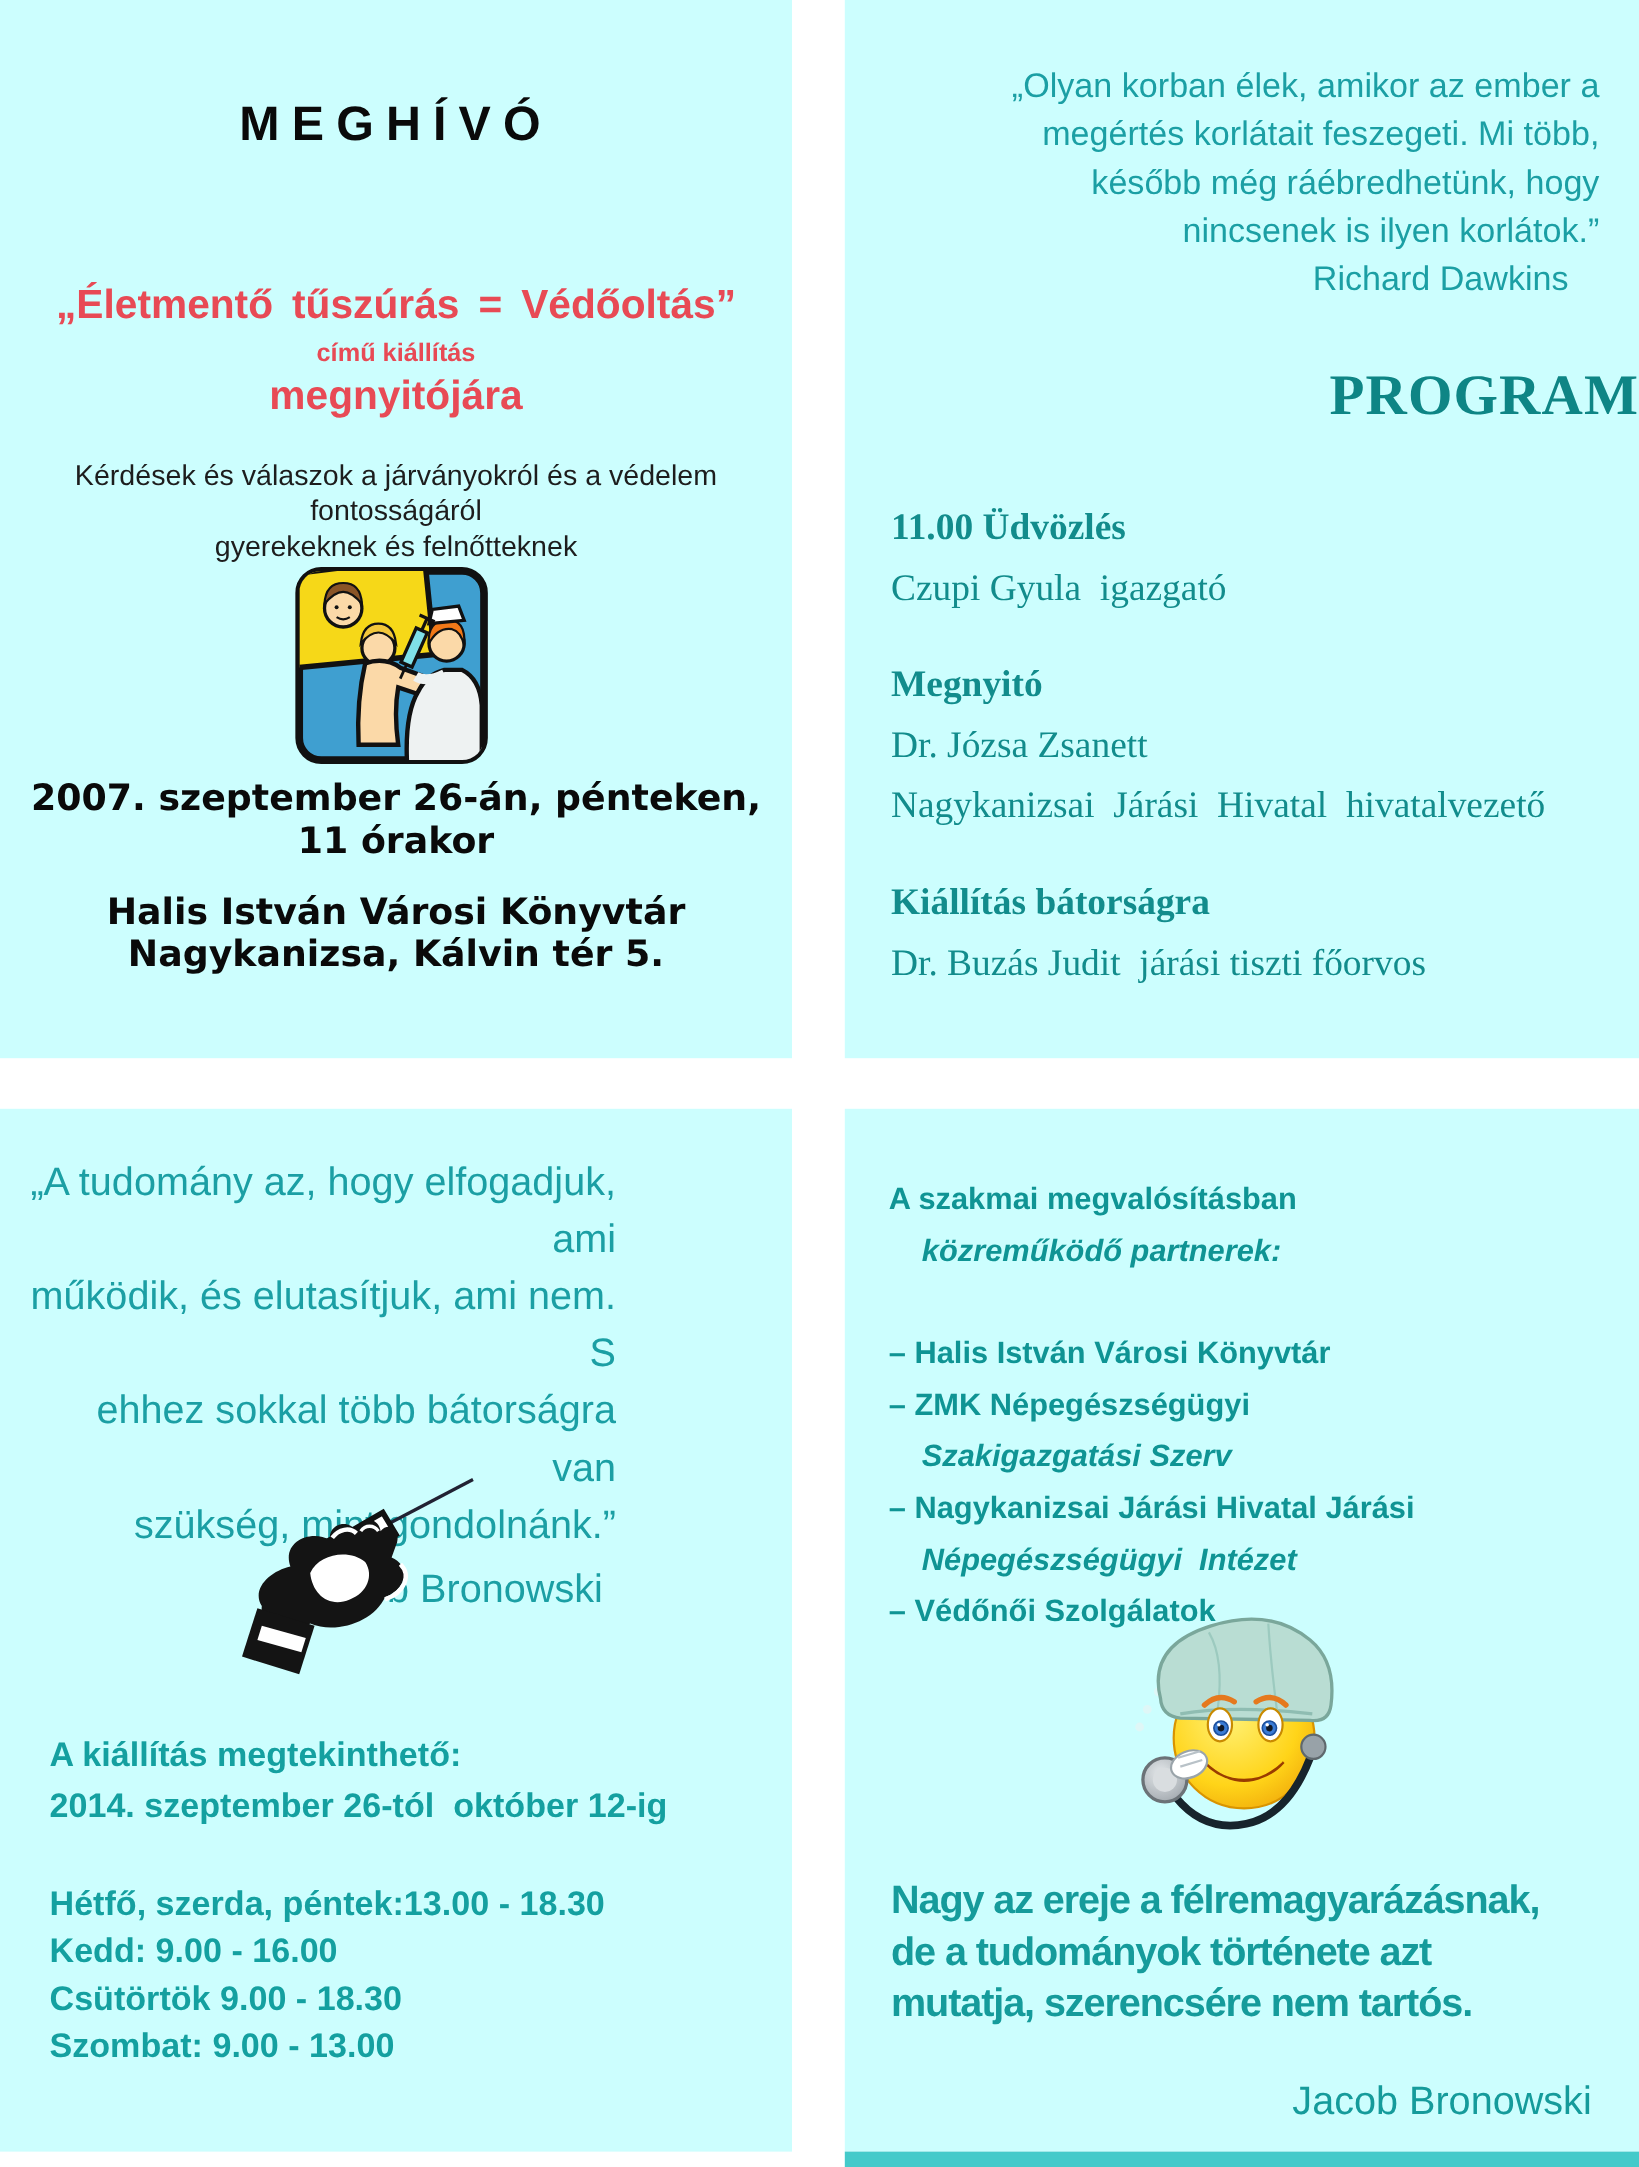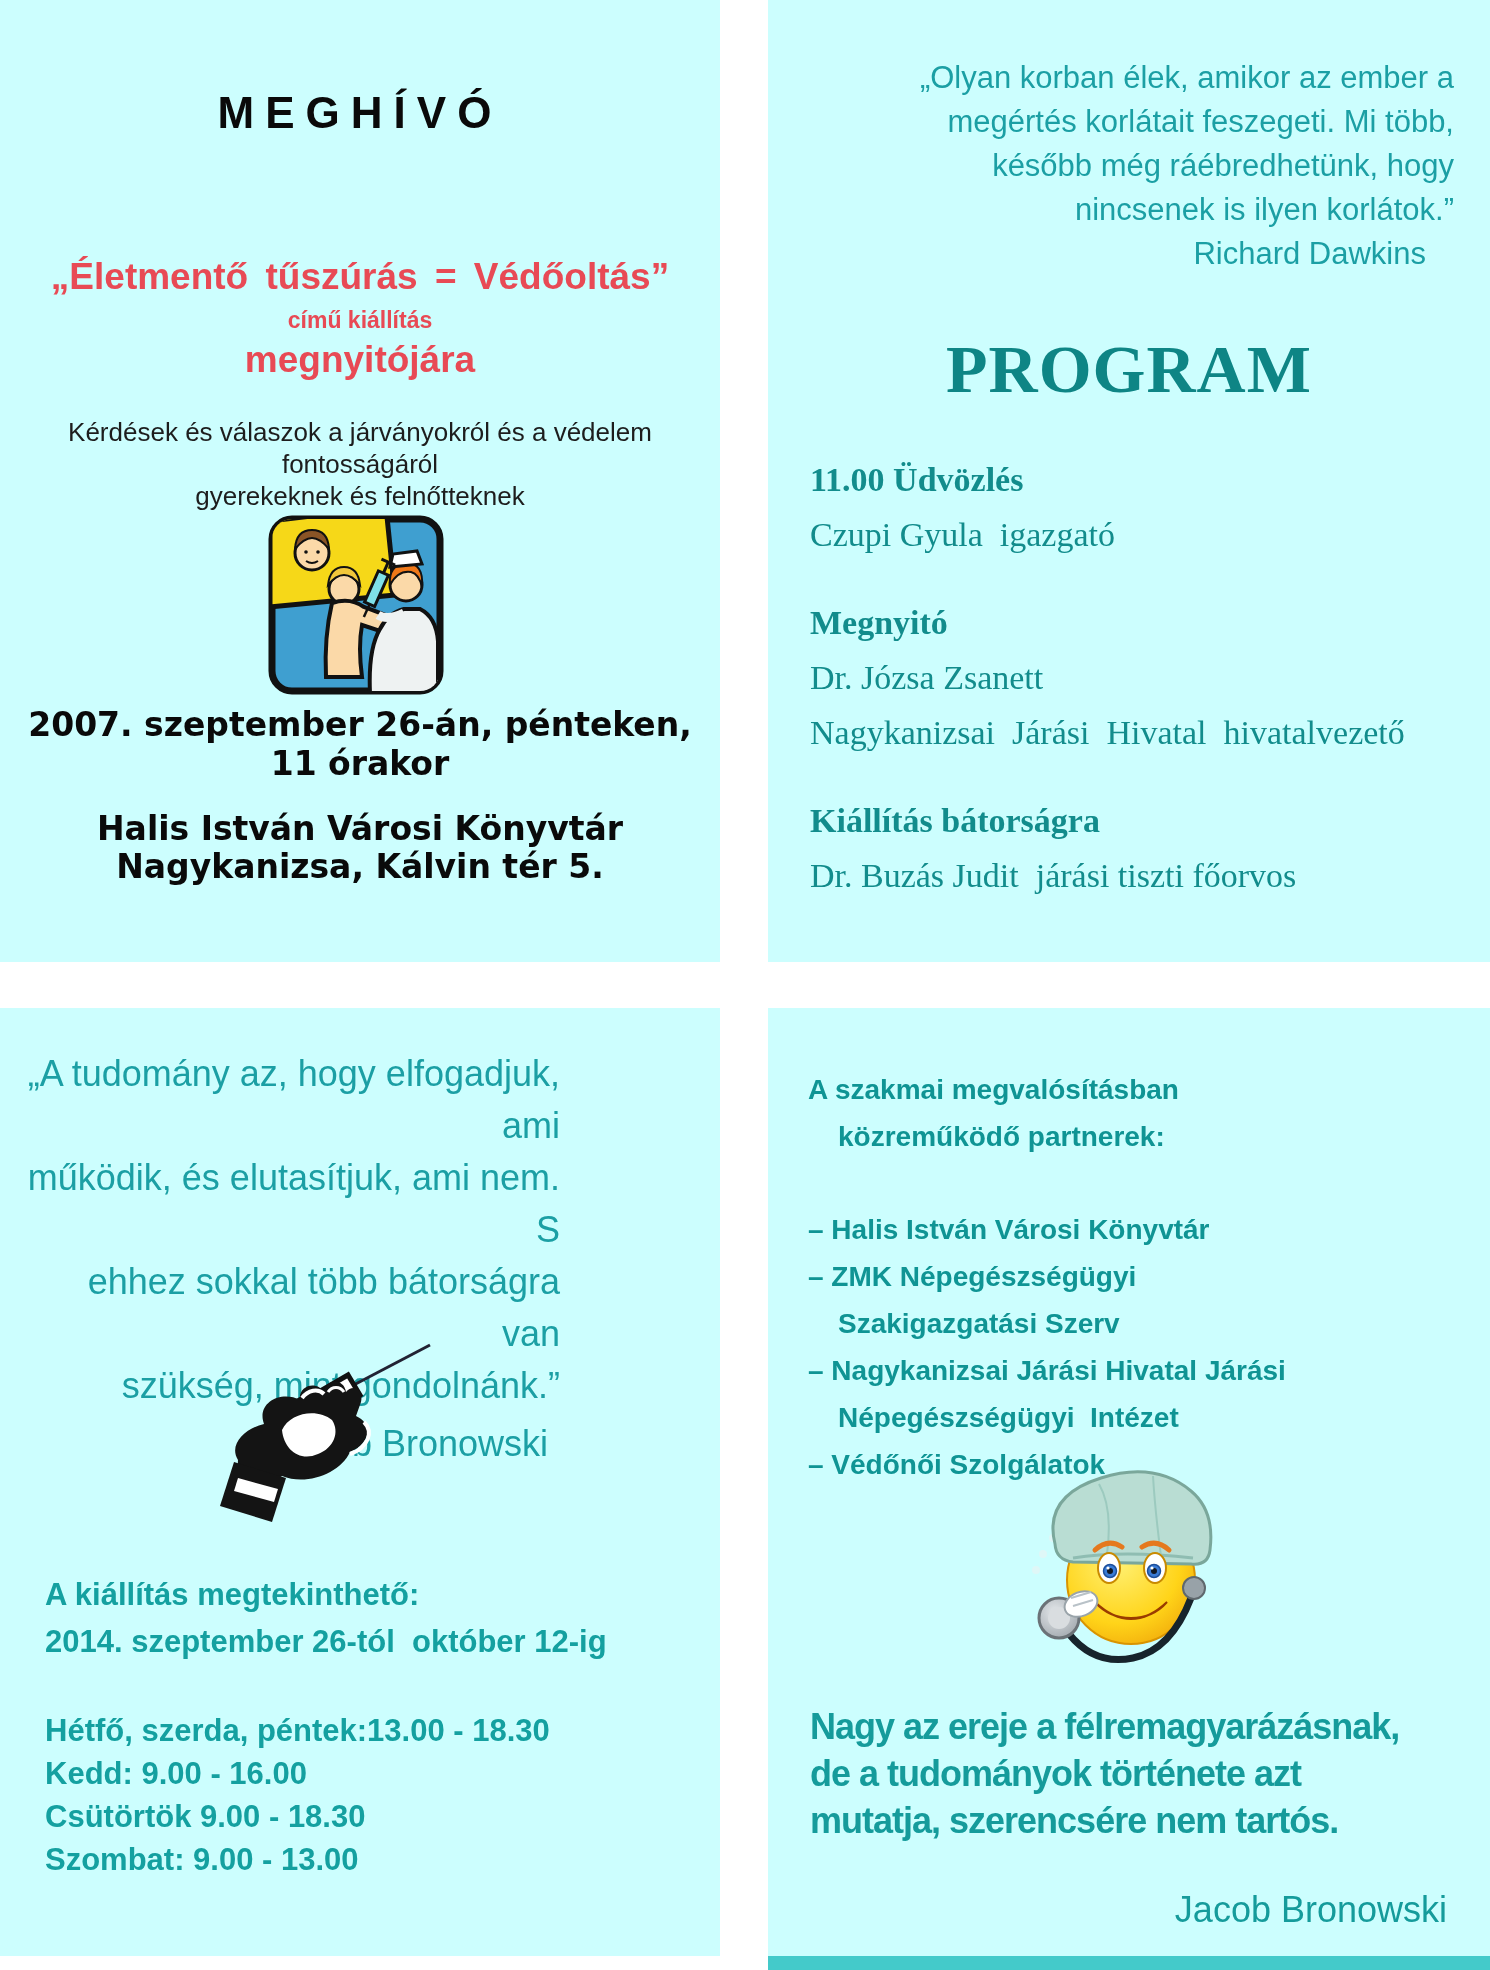--- a/index.html
+++ b/index.html
@@ -24,38 +24,38 @@
   .desc{top:416px;left:0;width:100%;text-align:center;font-size:26px;line-height:32px;color:#1d1d1d;}
   .vacc-img{left:268px;top:497px;width:176px;height:198px;}
   .date-block{top:705px;left:0;width:100%;text-align:center;font-weight:bold;font-size:33px;
               line-height:39px;color:#0a0a0a;font-family:"DejaVu Sans", sans-serif;}
   .venue-block{top:810px;left:0;width:100%;text-align:center;font-weight:bold;font-size:33px;
               line-height:38px;color:#0a0a0a;font-family:"DejaVu Sans", sans-serif;}
 
   
   .quote-tr{top:56px;left:80px;right:36px;text-align:right;font-size:31px;line-height:44px;color:#1b9fa4;}
   .quote-tr .author{padding-right:28px;}
-  .program-title{top:330px;left:0;width:100%;text-align:center;font-family:"Liberation Serif", serif;
-                 font-weight:bold;font-size:68px;letter-spacing:1px;color:#0e8585;}
+  .program-title{top:330px;left:0;width:100%;text-align:right;font-family:"Liberation Serif", serif;
+                 font-weight:bold;font-size:52px;letter-spacing:1px;color:#0e8585;}
   .program-list{top:452px;left:42px;right:16px;font-family:"Liberation Serif", serif;
                 font-size:34px;line-height:55px;color:#128c8c;}
   .program-item{margin-bottom:33px;}
   .program-item .pi-title{font-weight:bold;}
 
   
   .quote-bl{top:40px;left:24px;right:160px;text-align:right;font-size:36px;line-height:52px;color:#1b9fa4;}
   .quote-bl .author{margin-top:6px;padding-right:12px;}
   .hand-img{left:198px;top:320px;width:238px;height:202px;}
   .info-block{top:563px;left:45px;right:10px;font-weight:bold;font-size:31px;line-height:47px;color:#14a0a0;}
   .hours-block{margin-top:44px;line-height:43px;}
 
   
   .partners-block{top:58px;left:40px;right:14px;font-weight:bold;font-size:28px;line-height:47px;color:#0f9494;}
   .partners-list{margin-top:46px;}
-  .indent{padding-left:30px;}
+  .indent{padding-left:30px;font-style:italic;}
   .smiley-img{left:235px;top:450px;width:245px;height:215px;}
   .quote-br{top:695px;left:42px;right:28px;font-size:36px;line-height:47px;color:#159b9b;
             font-weight:bold;letter-spacing:-1px;}
   .quote-br .author{margin-top:42px;text-align:right;padding-right:15px;font-weight:normal;letter-spacing:0;}
 </style>
 </head>
 <body>
 
 <div class="page">
 

